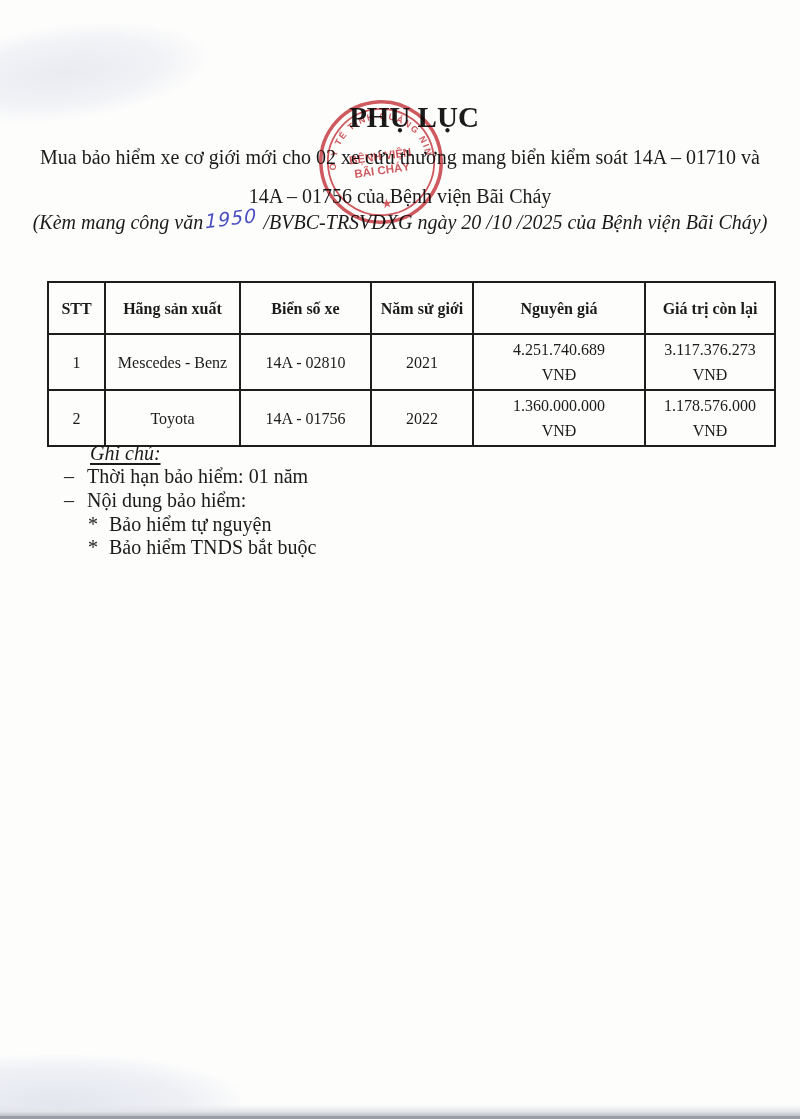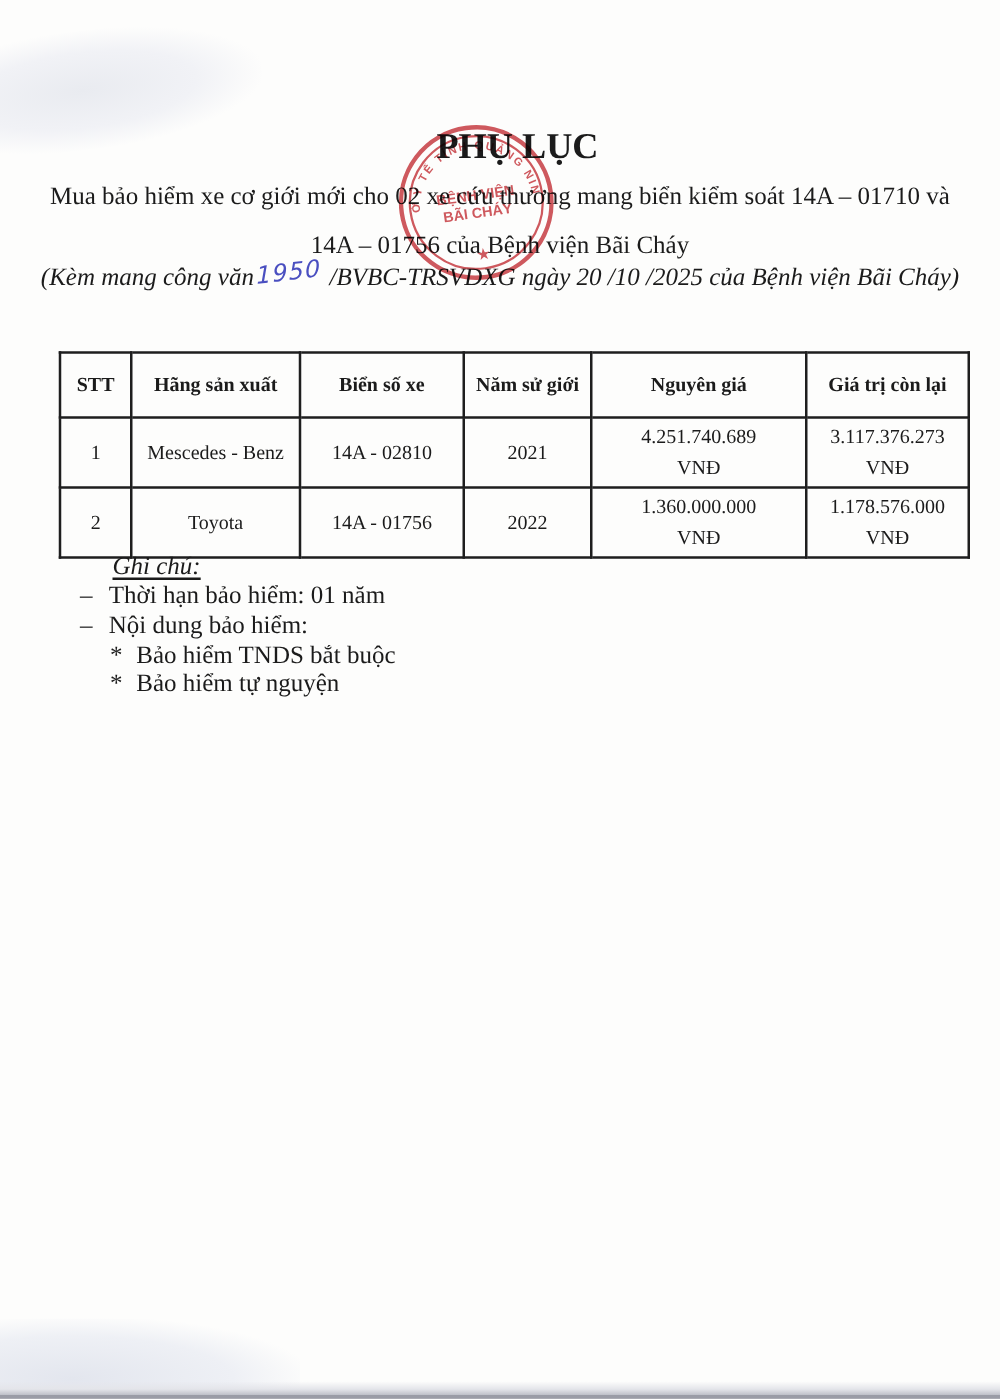--- a/index.html
+++ b/index.html
@@ -169,17 +169,17 @@
           <div>VNĐ</div>
         </td>
       </tr>
     </tbody>
   </table>
 
   <div class="notes">
     <div class="notes-label">Ghi chú:</div>
     <div class="note dash"><span class="marker">–</span><span>Thời hạn bảo hiểm: 01 năm</span></div>
     <div class="note dash"><span class="marker">–</span><span>Nội dung bảo hiểm:</span></div>
+    <div class="note star"><span class="marker">*</span><span>Bảo hiểm tự nguyện</span></div>
     <div class="note star"><span class="marker">*</span><span>Bảo hiểm TNDS bắt buộc</span></div>
-    <div class="note star"><span class="marker">*</span><span>Bảo hiểm tự nguyện</span></div>
   </div>
 
 </div>
 
 </body></html>

